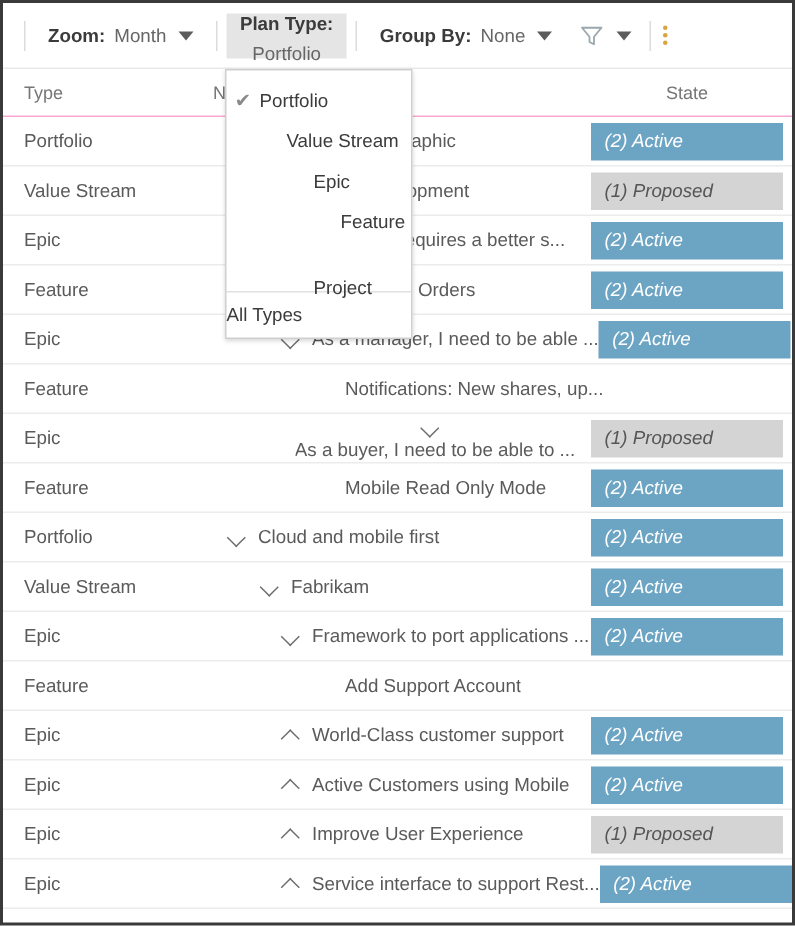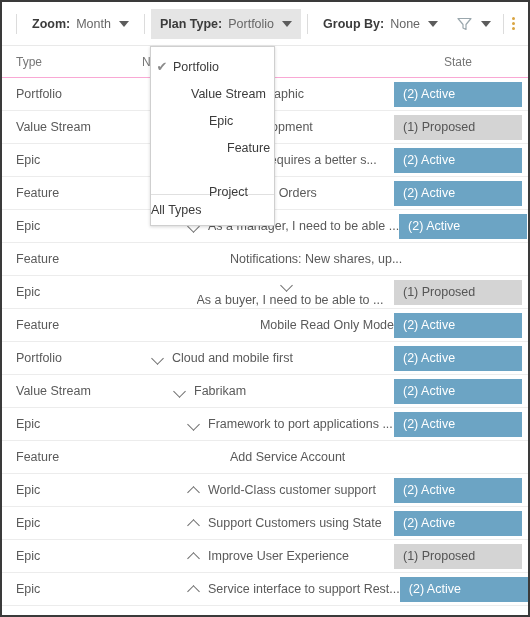--- a/index.html
+++ b/index.html
@@ -47,21 +47,21 @@
     font-size: 12.5px;
     color: #666666;
     white-space: nowrap;
     cursor: default;
     flex: 0 0 auto;
   }
   .tb-btn .lbl-strong {
     font-weight: bold;
     color: #3b3b3b;
   }
-  .tb-btn.active { background: #e5e5e5; }
+  .tb-btn.active { background: #e5e5e5; flex-direction: column; }
   .caret {
     width: 0; height: 0;
     border-left: 5px solid transparent;
     border-right: 5px solid transparent;
     border-top: 6px solid #5c5c5c;
     margin-left: 2px;
     flex: 0 0 auto;
   }
   .funnel-btn {
     display: flex; align-items: center; gap: 7px;
@@ -135,20 +135,21 @@
 
   .nm { overflow: hidden; text-overflow: ellipsis; white-space: nowrap; }
 
   .statecell {
     width: 134px;
     flex: 0 0 auto;
     height: 100%;
     display: flex;
     align-items: center;
     padding-right: 6px;
+    font-style: italic;
   }
   .badge {
     width: 100%;
     height: 25px;
     display: flex;
     align-items: center;
     padding-left: 9px;
     font-size: 12.5px;
   }
   .badge.active   { background: #6ca4c4; color: #ffffff; }
@@ -329,21 +330,21 @@
               <span class="nm">As a buyer, I need to be able to ...</span>
             </div>
           </div>
           <div class="statecell">
             <div class="badge proposed">(1) Proposed</div>
           </div>
         </div>
         <div class="row">
           <div class="col-type">Feature</div>
           <div class="col-name">
-            <div class="namecell" style="padding-left: 66px; justify-content: space-between;">
+            <div class="namecell" style="padding-left: 66px;">
               <span class="chev none"></span>
               <span class="nm">Mobile Read Only Mode</span>
             </div>
           </div>
           <div class="statecell">
             <div class="badge active">(2) Active</div>
           </div>
         </div>
         <div class="row">
           <div class="col-type">Portfolio</div>
@@ -379,21 +380,21 @@
           </div>
           <div class="statecell">
             <div class="badge active">(2) Active</div>
           </div>
         </div>
         <div class="row">
           <div class="col-type">Feature</div>
           <div class="col-name">
             <div class="namecell" style="padding-left: 66px;">
               <span class="chev none"></span>
-              <span class="nm">Add Service Account</span>
+              <span class="nm">Add Support Account</span>
             </div>
           </div>
           <div class="statecell">
             <div class="badge empty"></div>
           </div>
         </div>
         <div class="row">
           <div class="col-type">Epic</div>
           <div class="col-name">
             <div class="namecell" style="padding-left: 44px;">
@@ -403,21 +404,21 @@
           </div>
           <div class="statecell">
             <div class="badge active">(2) Active</div>
           </div>
         </div>
         <div class="row">
           <div class="col-type">Epic</div>
           <div class="col-name">
             <div class="namecell" style="padding-left: 44px;">
               <span class="chev up"></span>
-              <span class="nm">Support Customers using State</span>
+              <span class="nm">Active Customers using Mobile</span>
             </div>
           </div>
           <div class="statecell">
             <div class="badge active">(2) Active</div>
           </div>
         </div>
         <div class="row">
           <div class="col-type">Epic</div>
           <div class="col-name">
             <div class="namecell" style="padding-left: 44px;">

